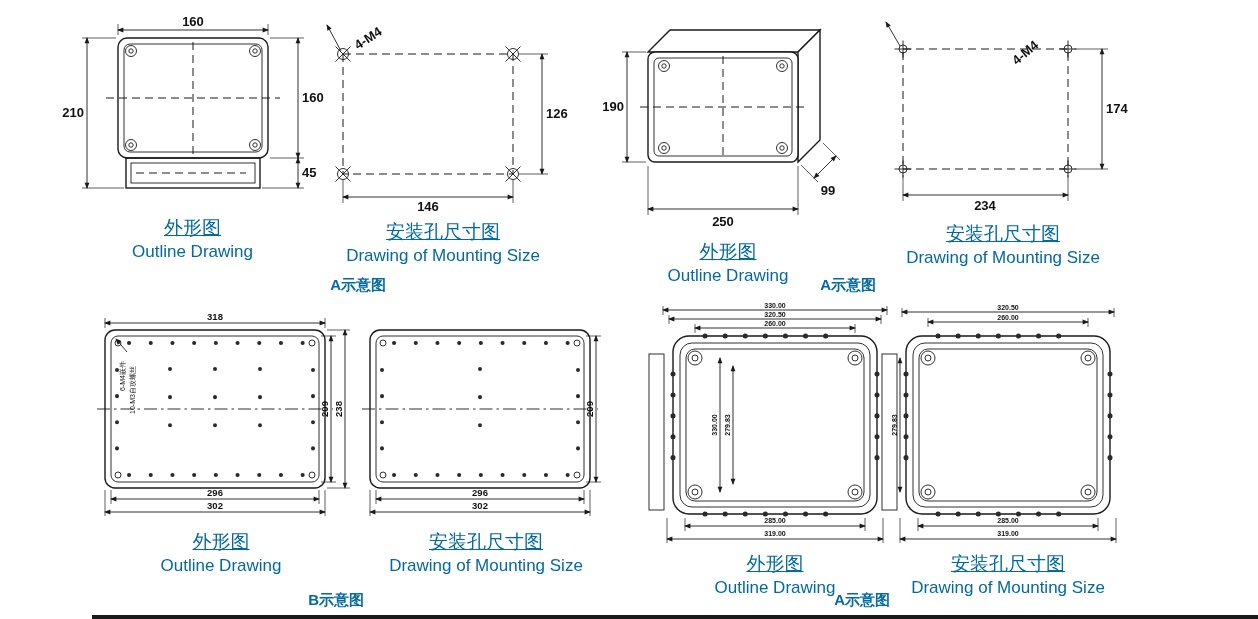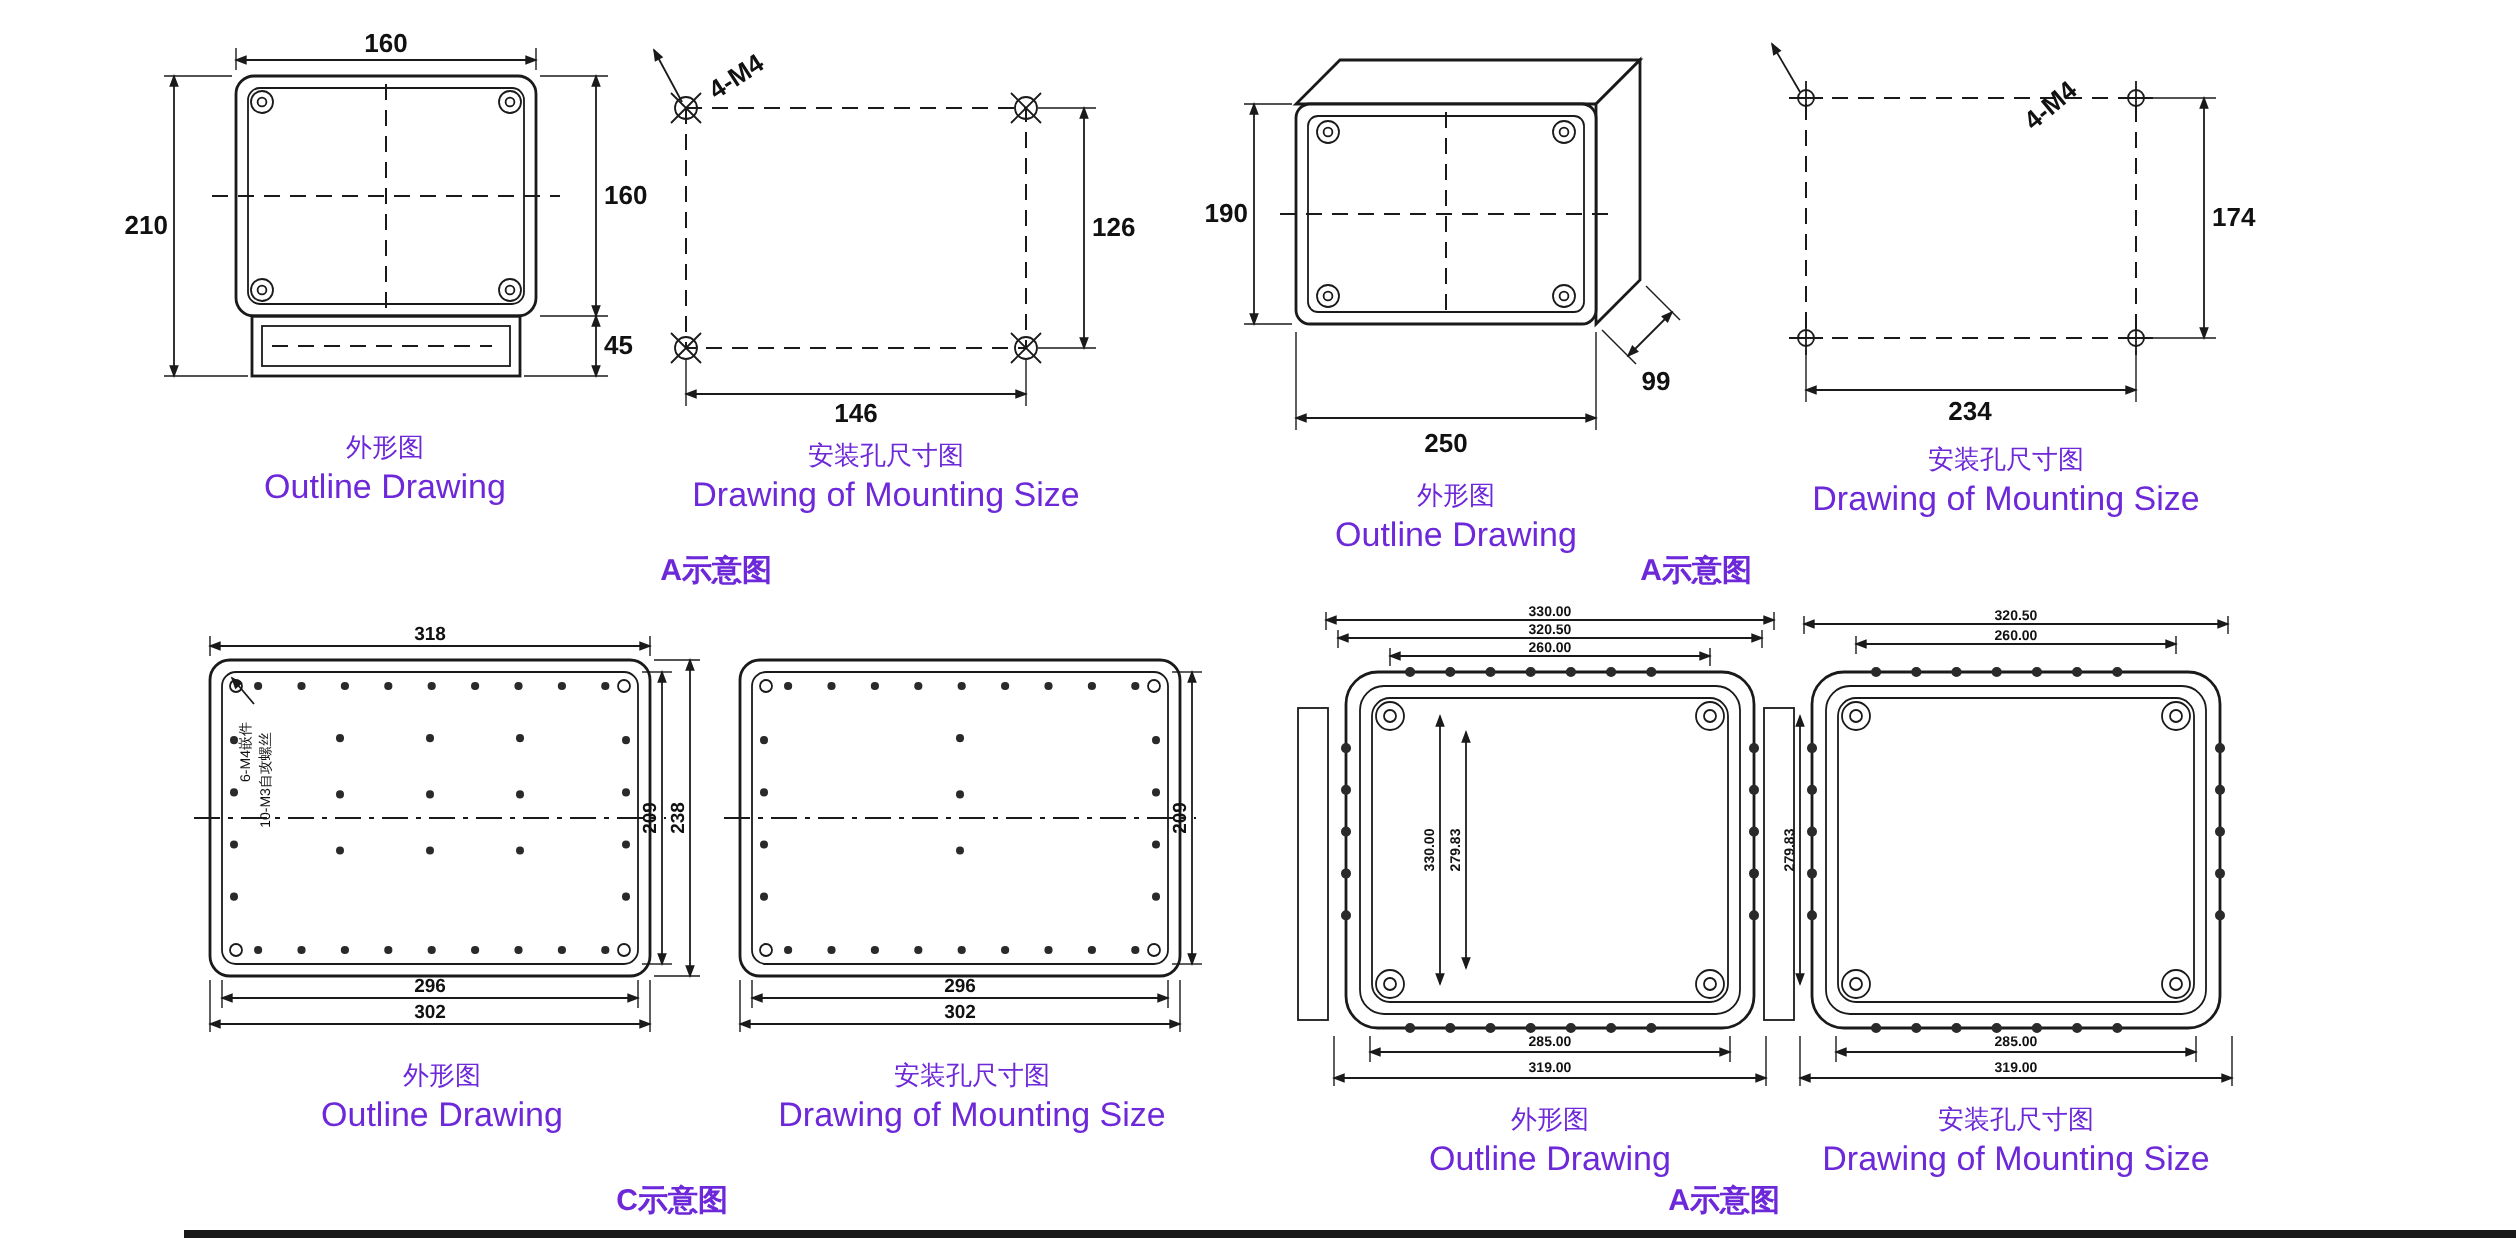--- a/index.html
+++ b/index.html
@@ -1,38 +1,38 @@
 <!DOCTYPE html>
 <html><head>
 <meta charset="utf-8">
 <style>
   html,body{margin:0;padding:0;background:#fff;}
   .page{position:relative;width:1258px;height:619px;background:#fff;overflow:hidden;
-        font-family:"Liberation Sans",sans-serif;color:#6d28d9;}
+        font-family:"Liberation Sans",sans-serif;color:#0369a1;}
   .panel{position:absolute;text-align:center;}
   svg{overflow:visible;display:block;margin:0 auto;}
   .o  {stroke:#1a1a1a;stroke-width:1.4;fill:none;}
   .of {stroke:#1a1a1a;stroke-width:1.4;fill:#fff;}
   .t  {stroke:#1a1a1a;stroke-width:0.9;fill:none;}
   .dsh{stroke:#1a1a1a;stroke-width:1;fill:none;stroke-dasharray:8 5;}
   .dd {stroke:#1a1a1a;stroke-width:0.9;fill:none;stroke-dasharray:13 4 2.5 4;}
   .dim{stroke:#1a1a1a;stroke-width:0.9;fill:none;marker-start:url(#arw);marker-end:url(#arw);}
   .lead{stroke:#1a1a1a;stroke-width:0.9;fill:none;marker-end:url(#arw);}
   .ext{stroke:#1a1a1a;stroke-width:0.7;fill:none;}
   .dots {stroke:#2a2a2a;stroke-width:4;stroke-linecap:round;fill:none;stroke-dasharray:0.1 21.6;}
   .dotsL{stroke:#2a2a2a;stroke-width:4;stroke-linecap:round;fill:none;stroke-dasharray:0.1 26;}
   .dotsC{stroke:#2a2a2a;stroke-width:4;stroke-linecap:round;fill:none;stroke-dasharray:0.1 28;}
   .latch {stroke:#2a2a2a;stroke-width:5;stroke-linecap:round;fill:none;stroke-dasharray:0.1 20;}
   .latchV{stroke:#2a2a2a;stroke-width:5;stroke-linecap:round;fill:none;stroke-dasharray:0.1 20.8;}
   text{fill:#111;font-family:"Liberation Sans",sans-serif;}
   .dt {font-size:13px;font-weight:bold;text-anchor:middle;}
   .dts{font-size:9.5px;font-weight:bold;text-anchor:middle;}
   .dtx{font-size:7px;font-weight:bold;text-anchor:middle;}
   .lbl{font-size:7px;text-anchor:middle;}
-  .cap-cn{font-size:13px;margin-top:5px;}
+  .cap-cn{font-size:19px;margin-top:5px;text-decoration:underline;}
   .cap-en{font-size:17px;margin-top:1px;}
   .gtitle{position:absolute;width:160px;text-align:right;font-size:15px;font-weight:bold;}
   .botbar{position:absolute;left:92px;right:0;bottom:0;height:4px;background:#1a1a1a;}
 </style>
 </head>
 <body>
 
 <div class="page">
 
   <svg style="position:absolute;width:0;height:0" aria-hidden="true">
@@ -408,17 +408,17 @@
         <line class="dim" x1="22" y1="237" x2="238" y2="237"></line>
         <text class="dtx" x="130" y="234">319.00</text>
       </g>
     </svg>
     <div class="cap-cn">安装孔尺寸图</div>
     <div class="cap-en">Drawing of Mounting Size</div>
   </div>
 
   <div class="gtitle" style="left:226px;top:276px">A示意图</div>
   <div class="gtitle" style="left:716px;top:276px">A示意图</div>
-  <div class="gtitle" style="left:204px;top:591px">C示意图</div>
+  <div class="gtitle" style="left:204px;top:591px">B示意图</div>
   <div class="gtitle" style="left:730px;top:591px">A示意图</div>
 
   <div class="botbar"></div>
 </div>
 
 </body></html>

